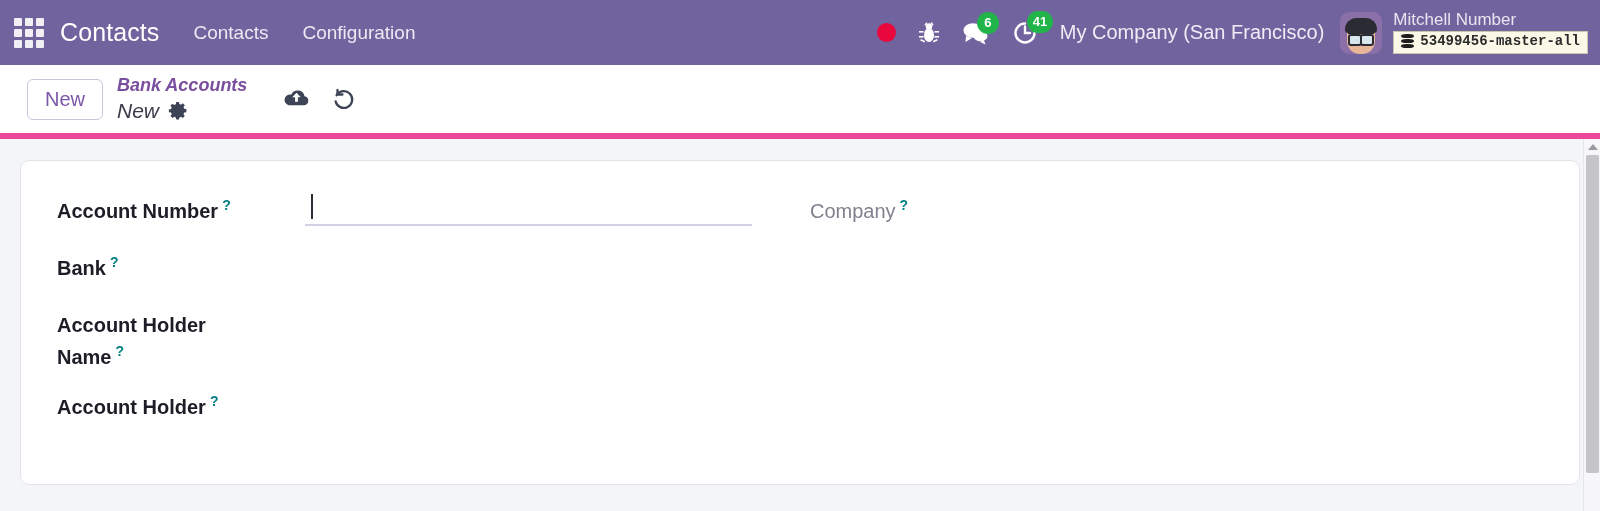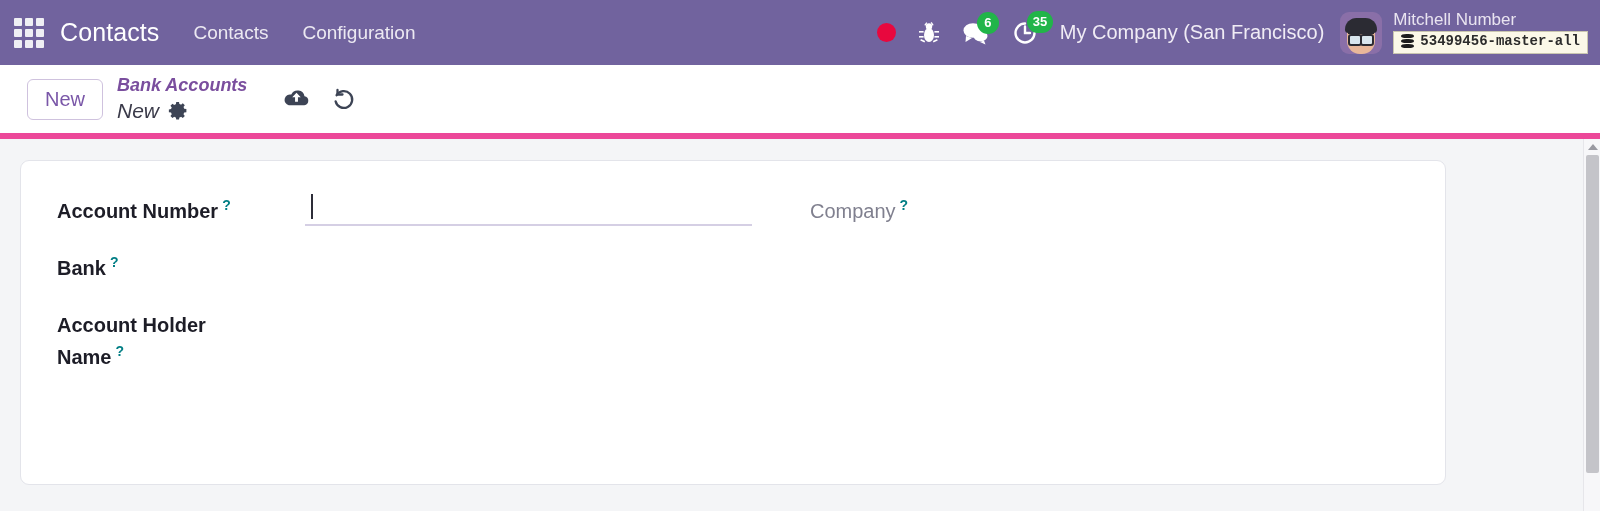--- a/index.html
+++ b/index.html
@@ -90,21 +90,21 @@
   .cp-actions { display: flex; align-items: center; gap: 22px; margin-left: 36px; }
   .ico { cursor: pointer; display: inline-flex; align-items: center; justify-content: center; }
 
   
   .content {
     flex: 1 1 auto; background: #f4f5f7; position: relative;
     padding: 21px 36px 24px 20px; overflow: hidden;
   }
   .sheet {
     background: #fff; border: 1px solid #e3e4ea; border-radius: 9px;
-    width: 1426px; height: 325px; padding: 28px 34px 20px 36px;
+    width: 1560px; height: 325px; padding: 28px 34px 20px 36px;
     display: flex;
   }
   .col { display: flex; flex-direction: column; }
   .col-left { width: 745px; flex: 0 0 745px; }
   .col-right { flex: 1 1 auto; padding-left: 8px; }
 
   .field-row { display: flex; align-items: flex-start; min-height: 57px; }
   .fr-2 { min-height: 58px; }
   .fr-tall { min-height: 81px; }
   .lbl {
@@ -218,21 +218,21 @@
           <path d="M22 19.5 L23.5 23.5 L18 21 Z"></path>
         </svg>
         <span class="badge">6</span>
       </div>
 
       <div class="icon-btn">
         <svg width="26" height="26" viewBox="0 0 26 26" fill="none" stroke="#ffffff" stroke-width="2.4" aria-hidden="true">
           <path d="M22.5 13 A9.5 9.5 0 1 1 13 3.5" stroke-linecap="round"></path>
           <path d="M13 6.5 V13 H18" stroke-linecap="round"></path>
         </svg>
-        <span class="badge">35</span>
+        <span class="badge">41</span>
       </div>
 
     </div>
 
     <div class="company-name">My Company (San Francisco)</div>
 
     <div class="user-zone">
       <div class="avatar">
         <div class="face"></div>
         <div class="hair"></div>
@@ -311,20 +311,26 @@
         </div>
 
         <div class="field-row fr-tall">
           <div class="lbl">
             <span class="wrapline">Account Holder</span>
             <span>Name</span><span class="q">?</span>
           </div>
           <div class="fld"></div>
         </div>
 
+        <div class="field-row">
+          <div class="lbl">
+            <span>Account Holder</span><span class="q">?</span>
+          </div>
+          <div class="fld"></div>
+        </div>
 
       </div>
 
       <div class="col col-right">
 
         <div class="field-row">
           <div class="lbl readonly">
             <span>Company</span><span class="q">?</span>
           </div>
           <div class="fld"></div>

